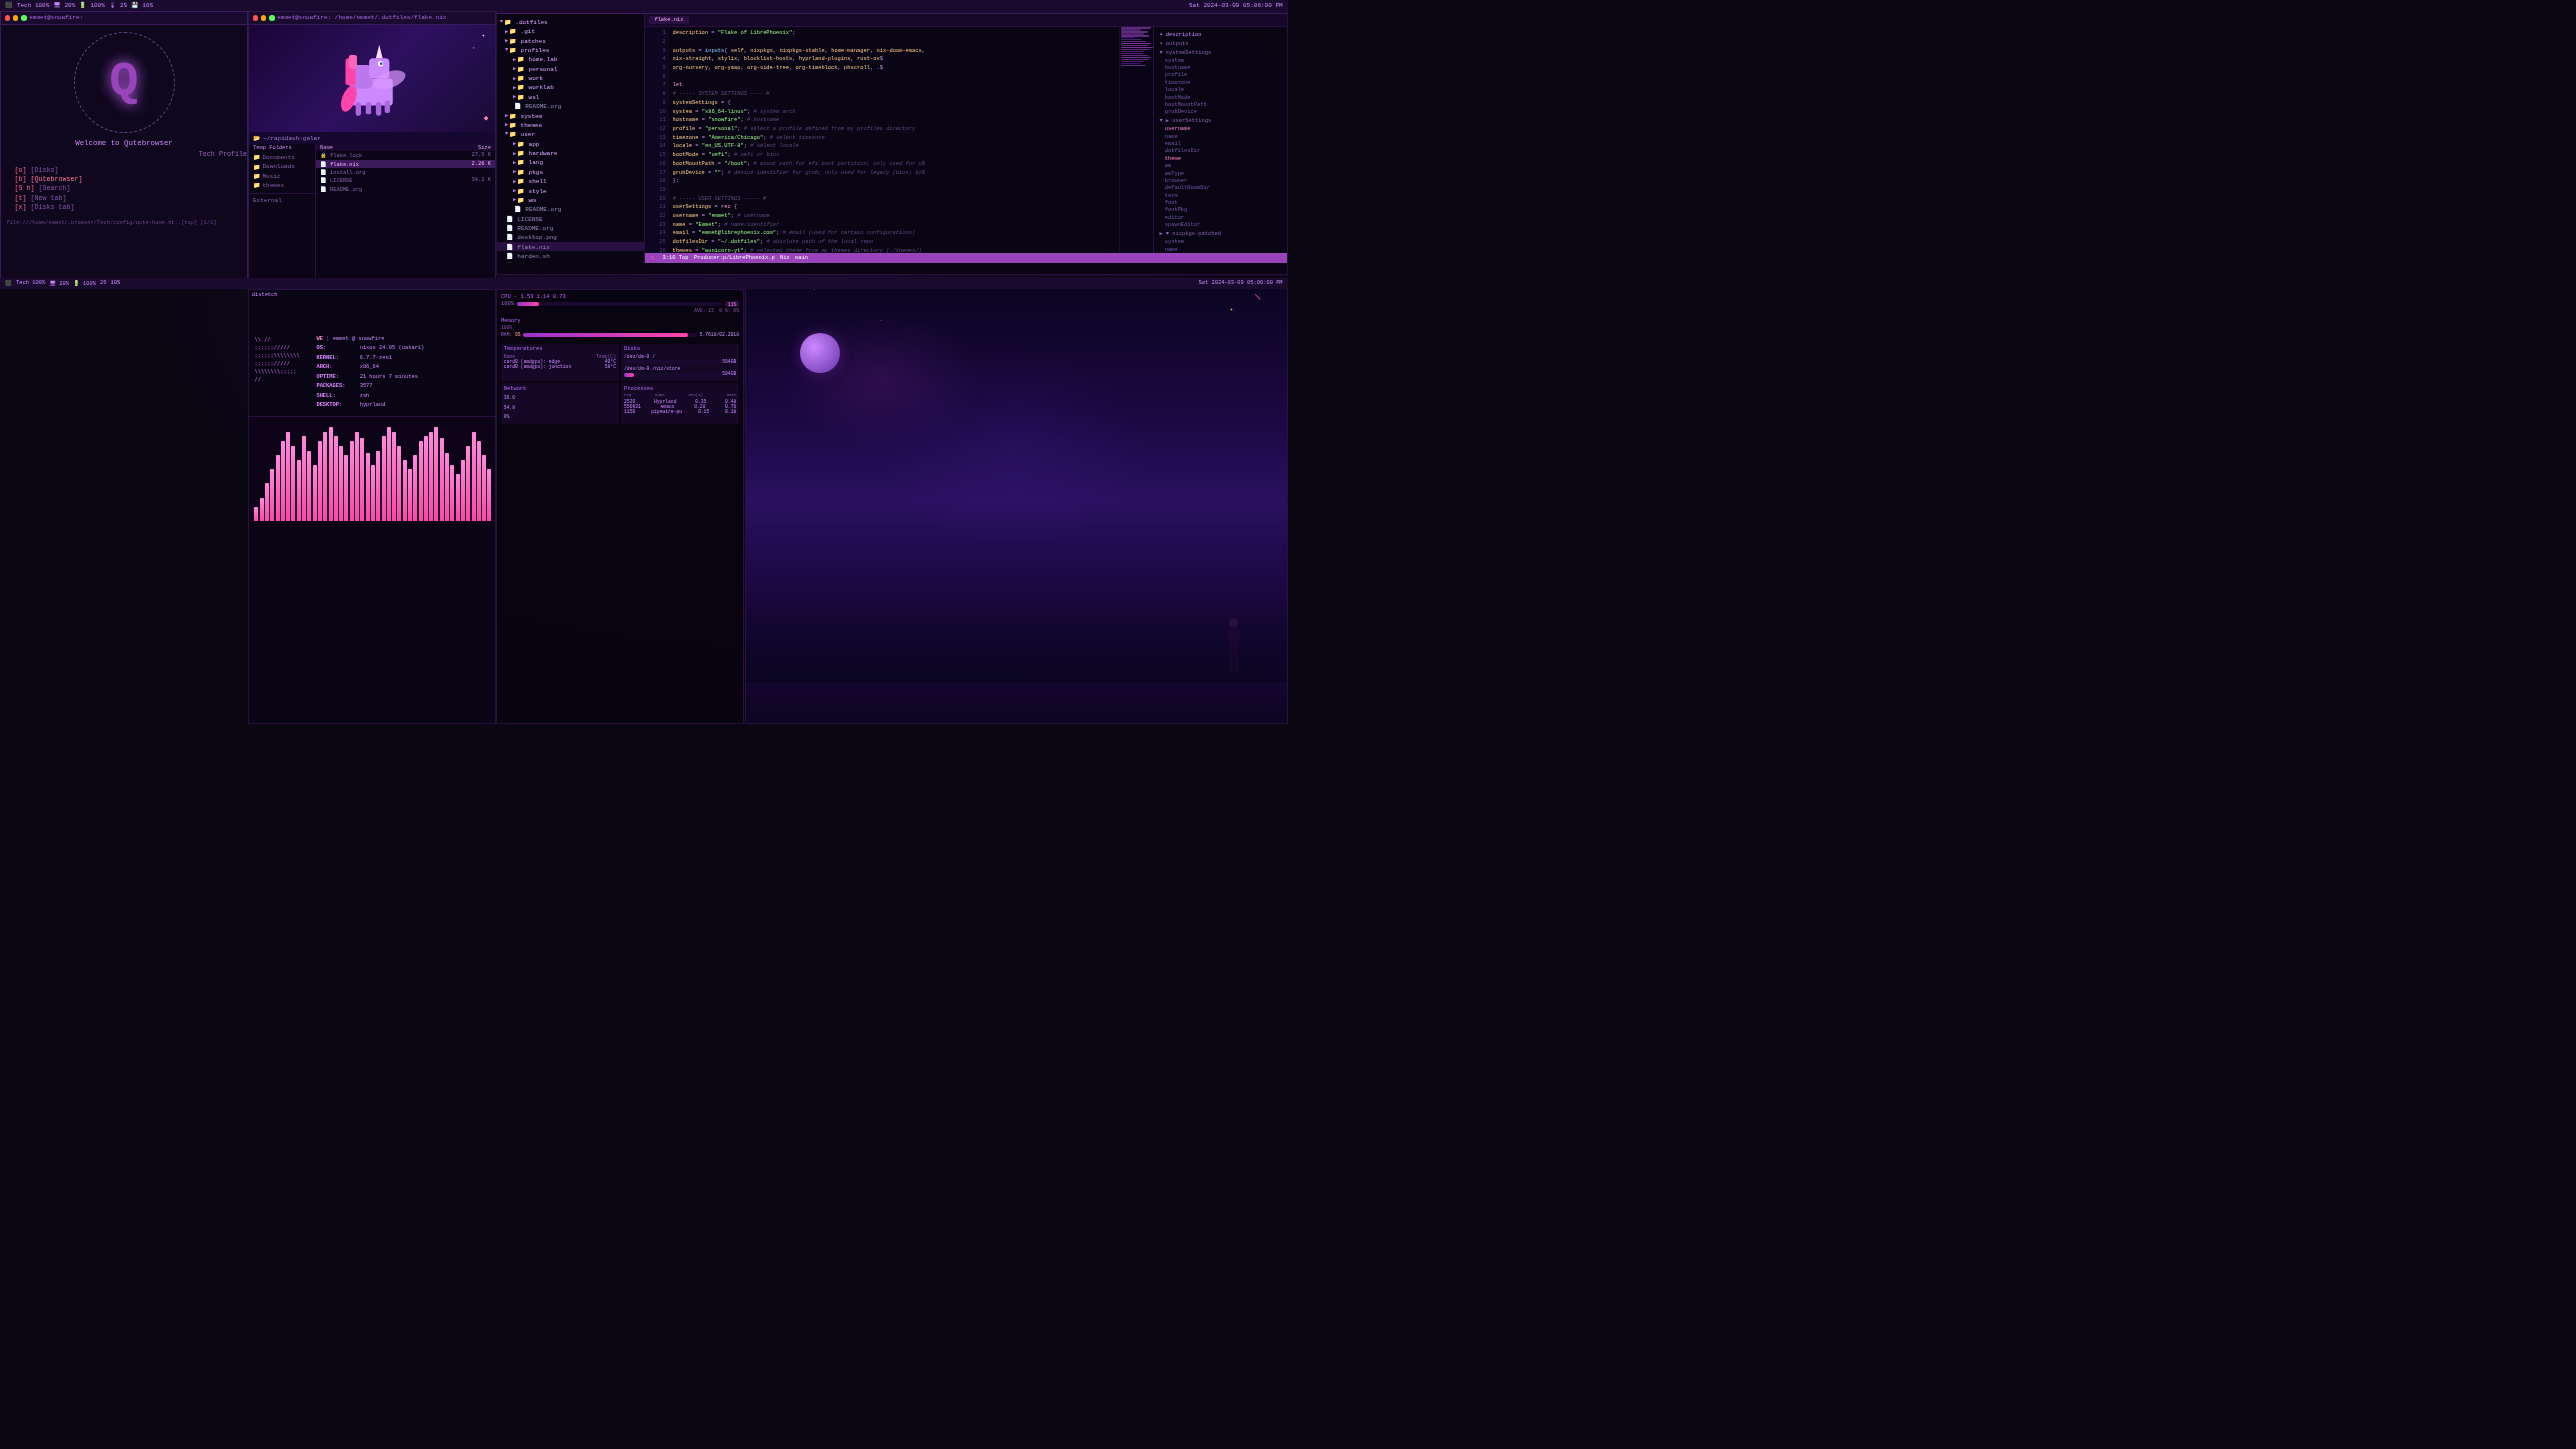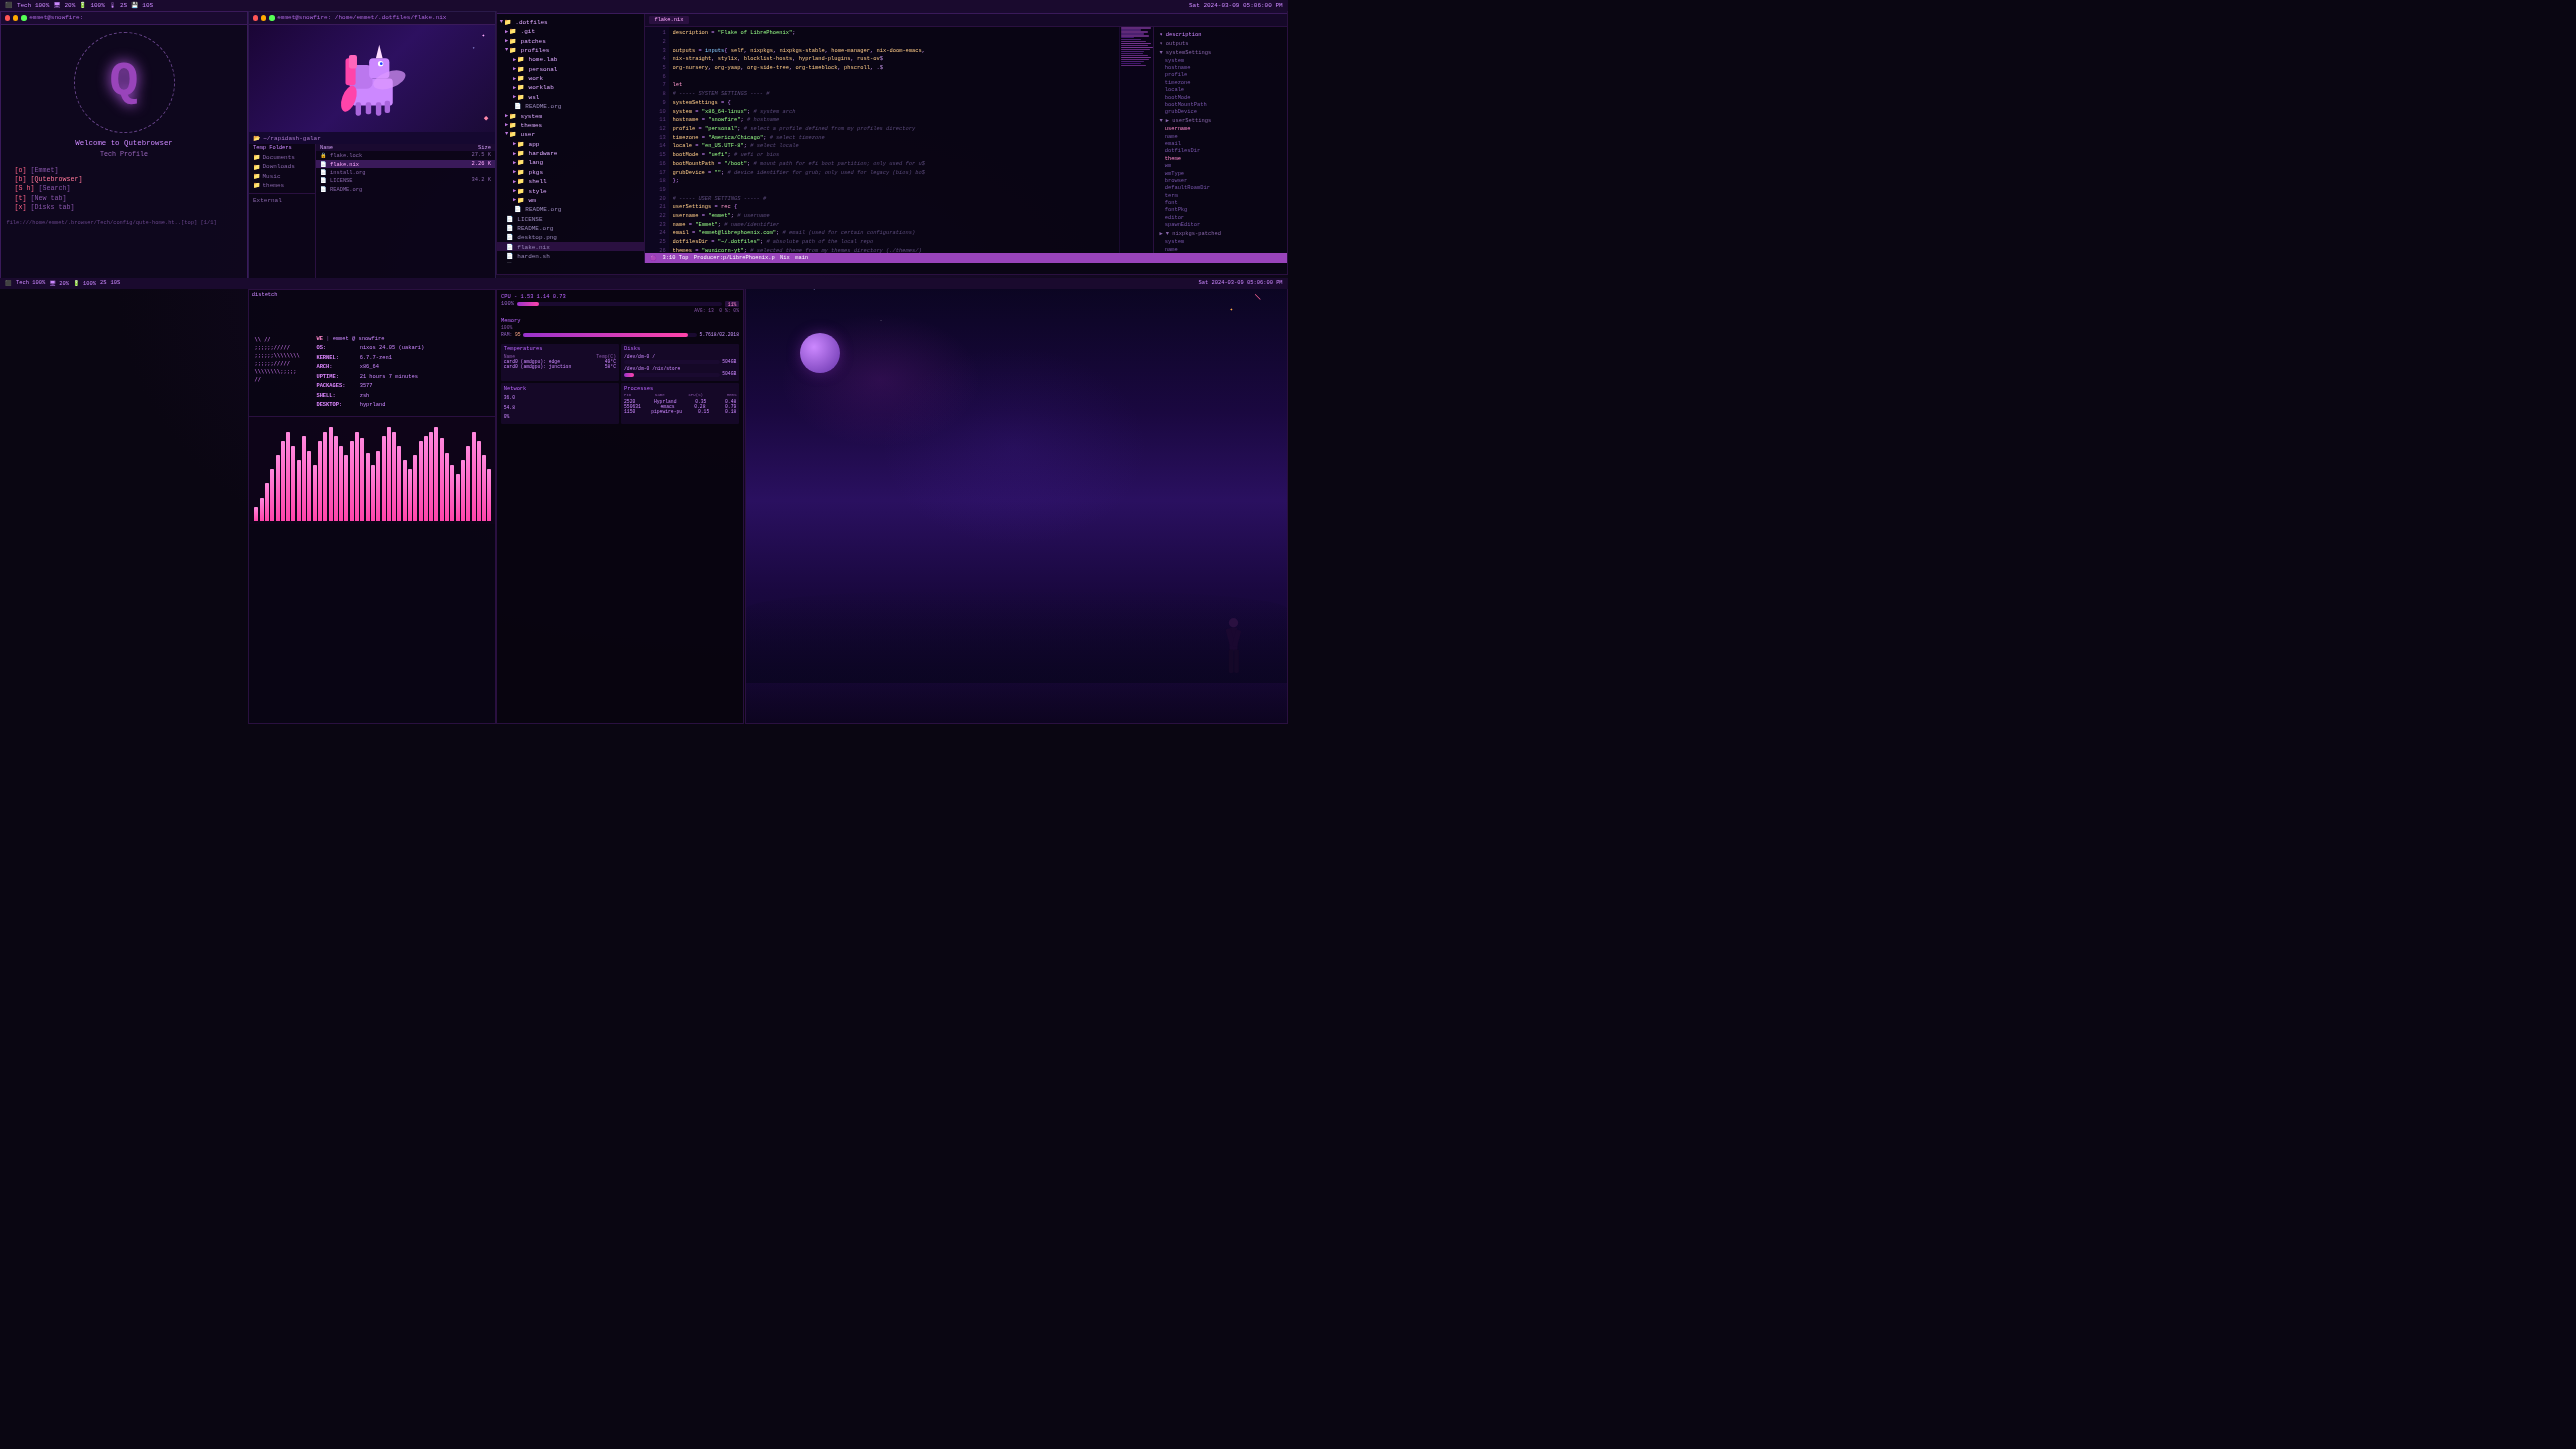--- a/index.html
+++ b/index.html
@@ -149,21 +149,21 @@
       font-weight: bold;
       text-shadow: 0 0 13.4px #cc66ff;
     }
     .browser-title {
       text-align: center;
       color: #cc88ff;
       font-size: 7.4px;
       margin: 2.7px 0;
     }
     .browser-subtitle {
-      text-align: center;
+      text-align: right;
       color: #9966bb;
       font-size: 6.7px;
       margin: 1.3px 0 5.4px;
     }
     .browser-nav {
       padding: 1.3px 13.4px;
       font-size: 6.7px;
       color: #8855aa;
     }
     .browser-nav .nav-item {
@@ -428,21 +428,21 @@
     <div class="browser-logo-inner">
       <span class="browser-logo-text">Q</span>
     </div>
   </div>
 
   <div class="browser-title">Welcome to Qutebrowser</div>
   <div class="browser-subtitle">Tech Profile</div>
 
   <div class="browser-nav">
     <div class="nav-item">
-      <span class="nav-bracket">[o]</span> <span>[Emmet]</span>
+      <span class="nav-bracket">[o]</span> <span>[Disks]</span>
     </div>
     <div class="nav-item active">
       <span class="nav-bracket">[b]</span> <span style="color:#ff7799">[Qutebrowser]</span>
     </div>
     <div class="nav-item">
       <span class="nav-bracket">[S h]</span> <span>[Search]</span>
     </div>
     <div class="nav-item">
       <span class="nav-bracket">[t]</span> <span>[New tab]</span>
     </div>

